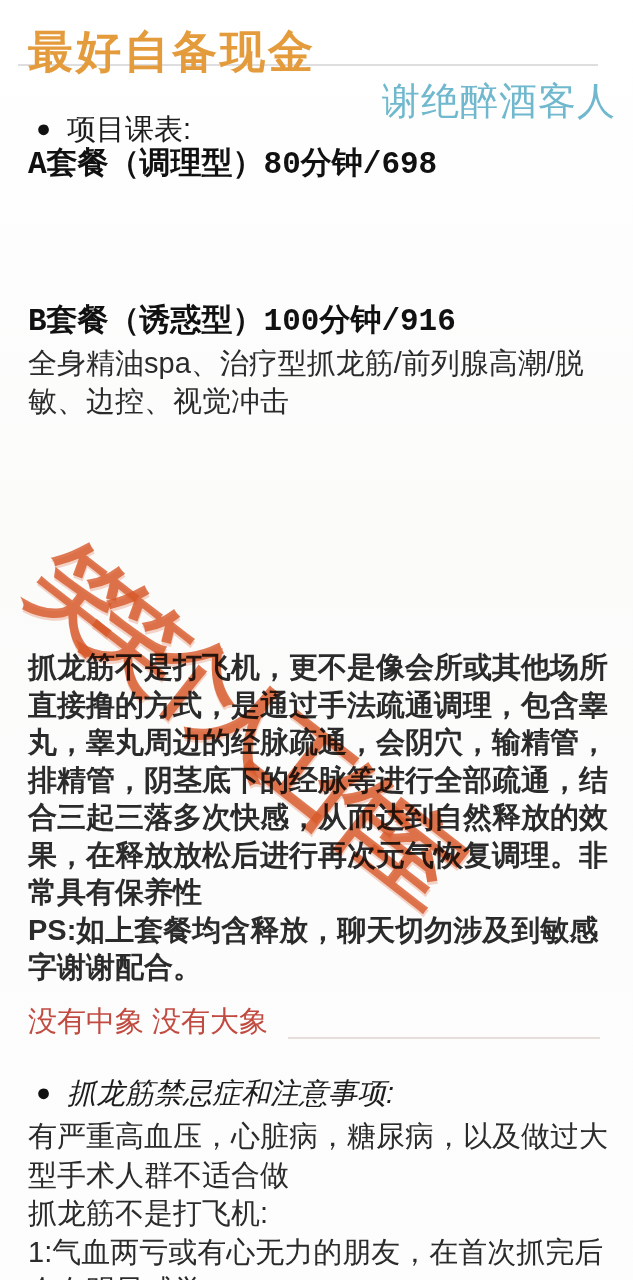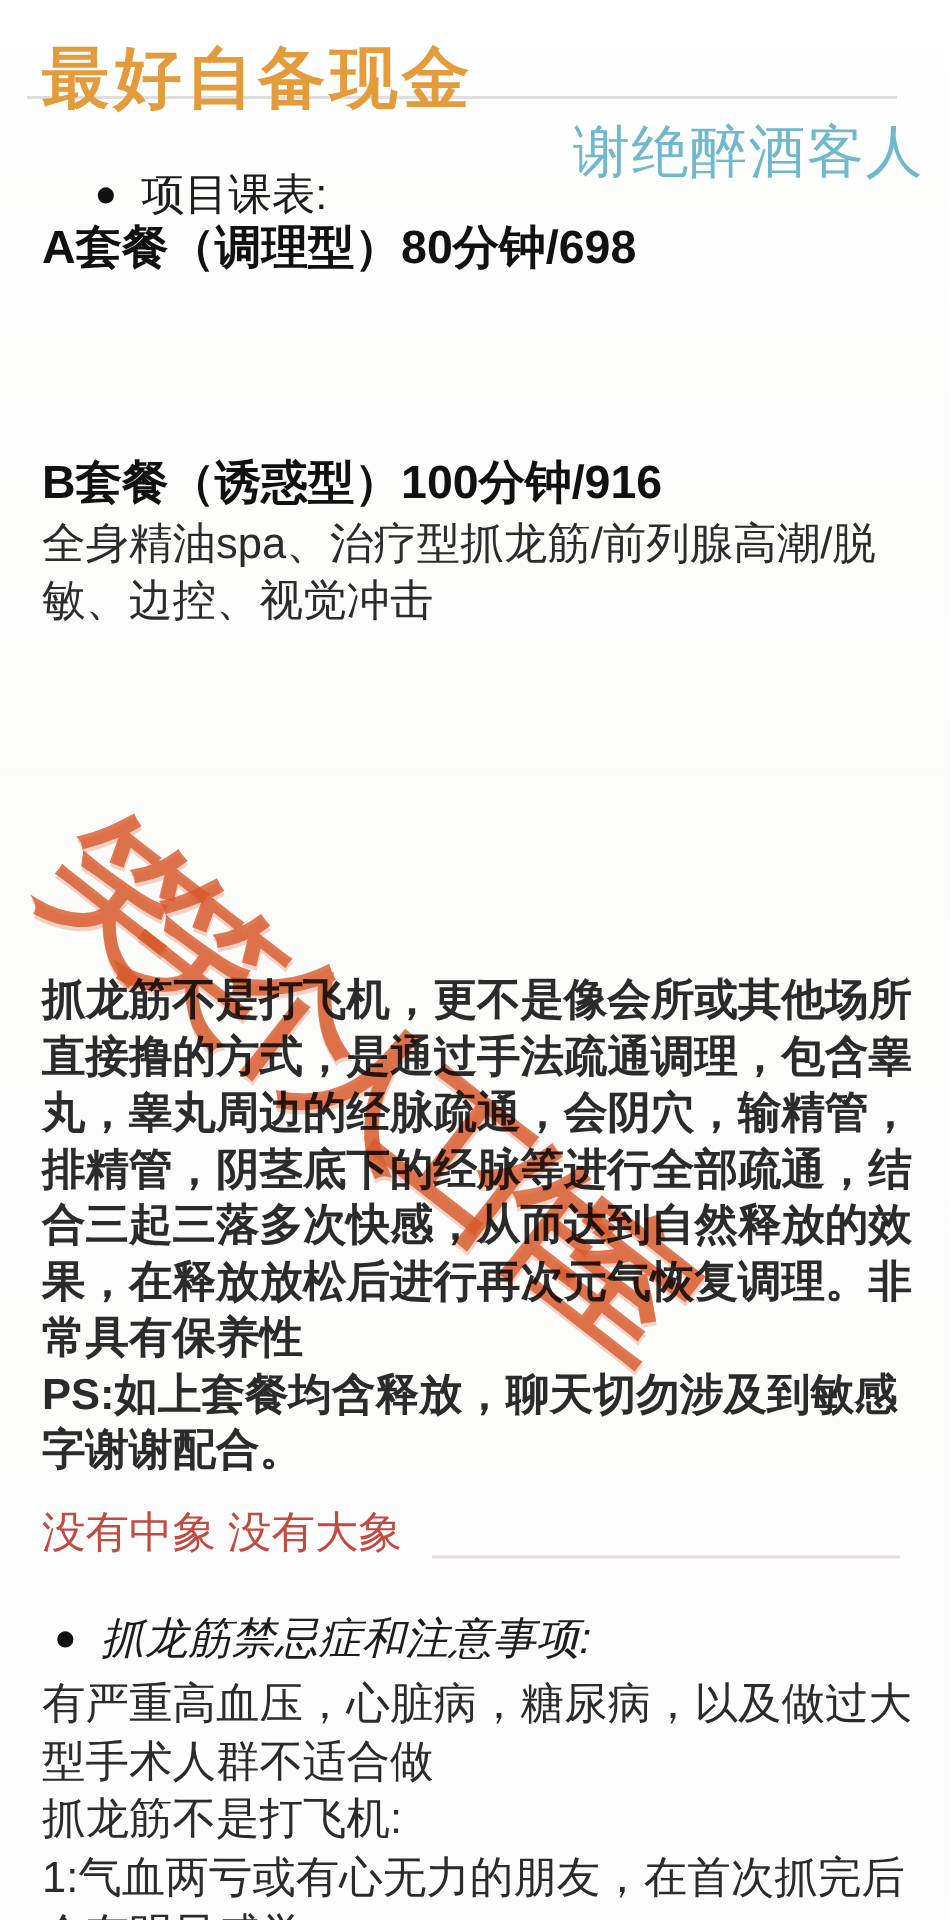--- a/index.html
+++ b/index.html
@@ -52,36 +52,37 @@
     color: #1d1d1d;
     white-space: nowrap;
     z-index: 2;
   }
   .sec-header .bullet {
     font-size: 25px;
     margin-right: 16px;
     vertical-align: 2px;
     color: #111;
   }
-  #schedule-header { top: 110px; margin-left: 27px; }
+  #schedule-header { top: 110px; }
   .pkg {
     position: absolute;
     left: 28px;
     width: 582px;
     z-index: 2;
   }
   #pkg-a { top: 142px; }
   #pkg-b { top: 299px; }
   #pkg-c { top: 454px; }
   .pkg-name {
     font-size: 31px;
     font-weight: bold;
     color: #111;
     line-height: 45px;
     white-space: nowrap;
+    font-family: Liberation Mono, monospace;
   }
   .pkg-desc {
     font-size: 29px;
     line-height: 38px;
     color: #2b2b2b;
   }
   .explanation {
     position: absolute;
     left: 28px;
     top: 649px;

